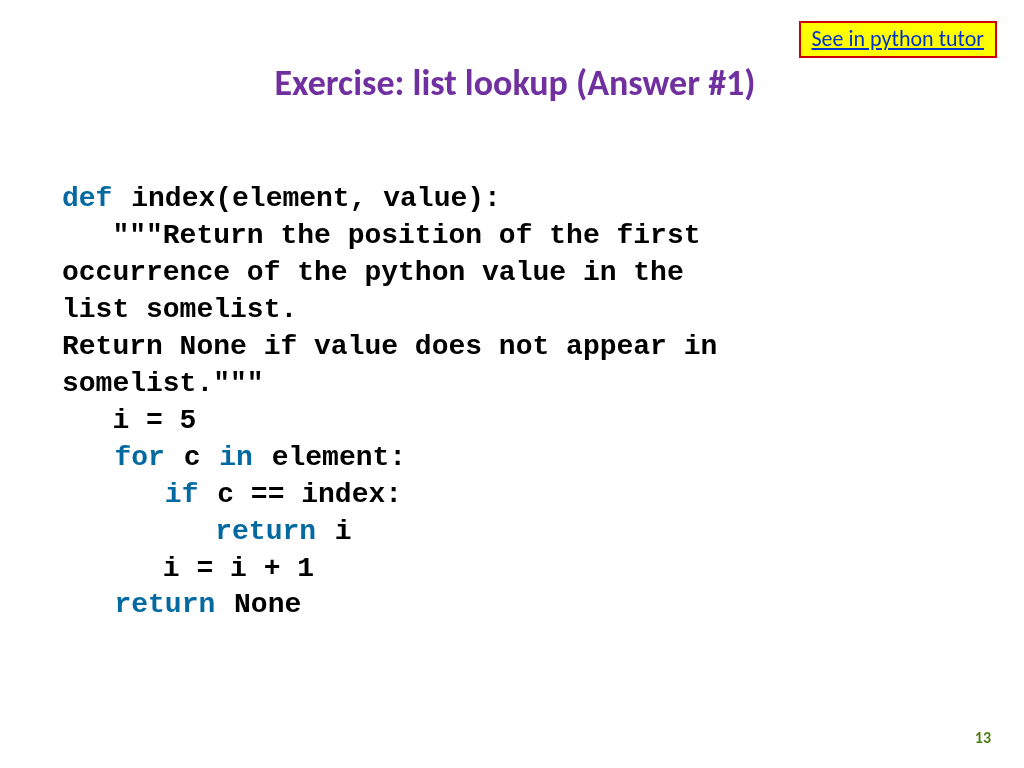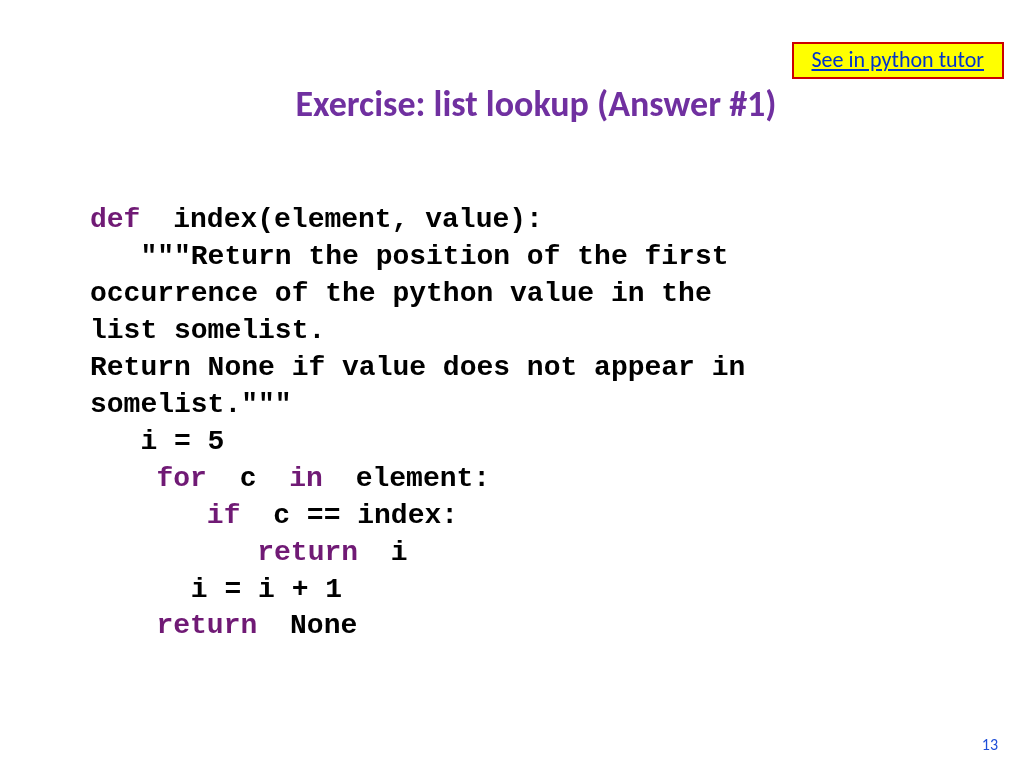--- a/index.html
+++ b/index.html
@@ -1,15 +1,15 @@
 <!DOCTYPE html>
 <html><head>
   <meta charset="utf-8">
   <style>
-    * { margin: 8px; padding: 0; box-sizing: border-box; }
+    * { margin: 1px; padding: 0; box-sizing: border-box; }
     body {
       width: 1024px;
       height: 768px;
       background: #ffffff;
       position: relative;
       font-family: Arial, Helvetica, sans-serif;
       overflow: hidden;
     }
     .tutor-link-box {
       position: absolute;
@@ -40,28 +40,29 @@
       position: absolute;
       top: 178px;
       left: 58px;
       font-family: "Courier New", Courier, monospace;
       font-size: 28px;
       font-weight: bold;
       line-height: 1.32;
       color: #000000;
       white-space: pre;
     }
-    .kw { color: #701a75; }
+    .kw { color: #0369a1; }
     .page-number {
       position: absolute;
       bottom: 22px;
       right: 34px;
-      color: #1d4ed8;
+      color: #4d7c0f;
       font-size: 16px;
       font-family: Calibri, Arial, sans-serif;
+      font-weight: bold;
     }
   </style>
 </head>
 <body>
 
 <div class="tutor-link-box">
   <a href="#">See in python tutor</a>
 </div>
 
 <h1 class="slide-title">Exercise:  list lookup (Answer #1)</h1>

